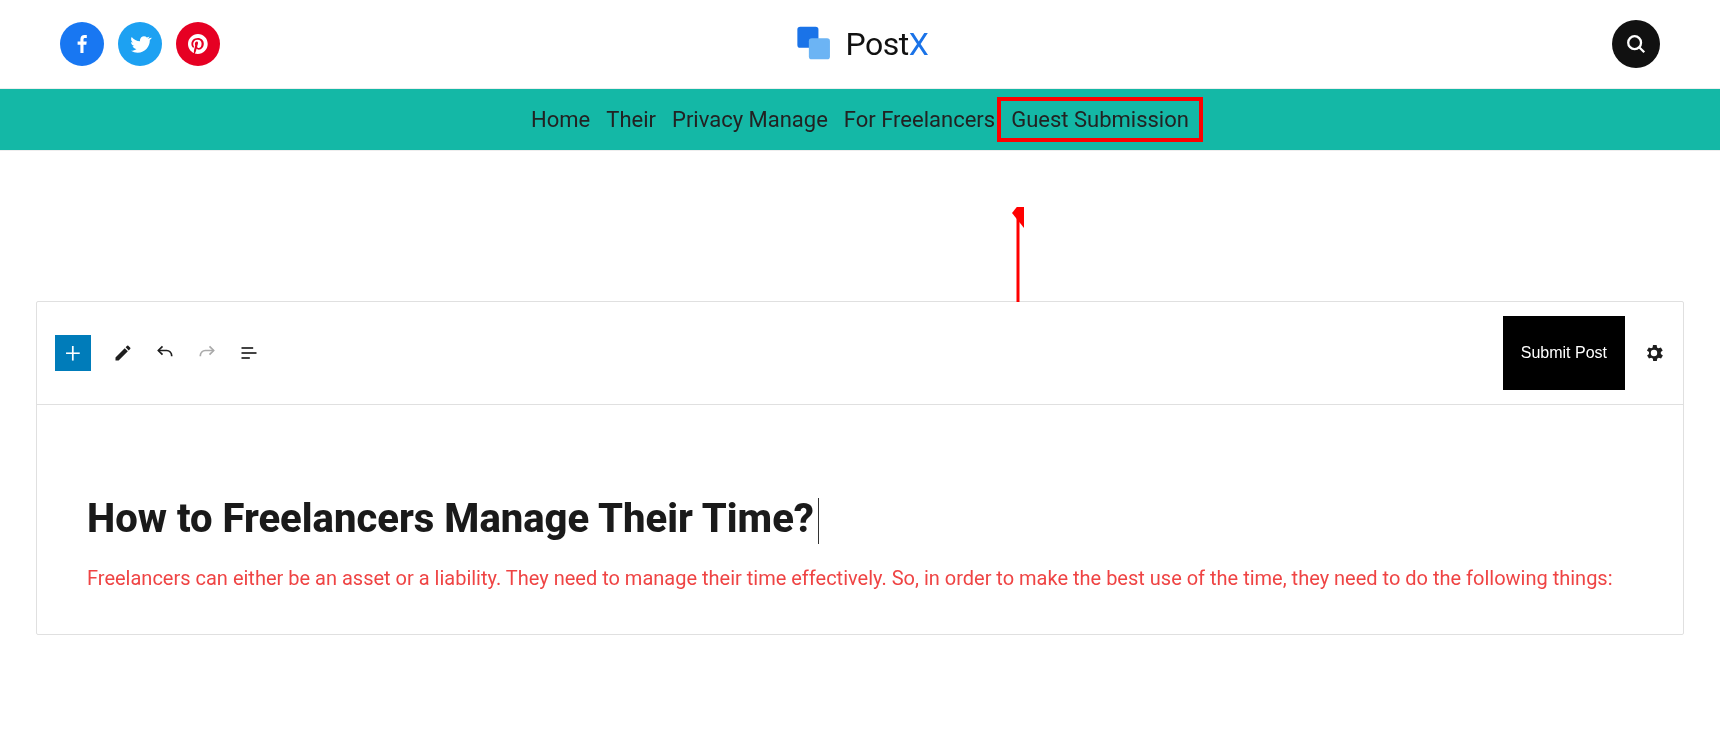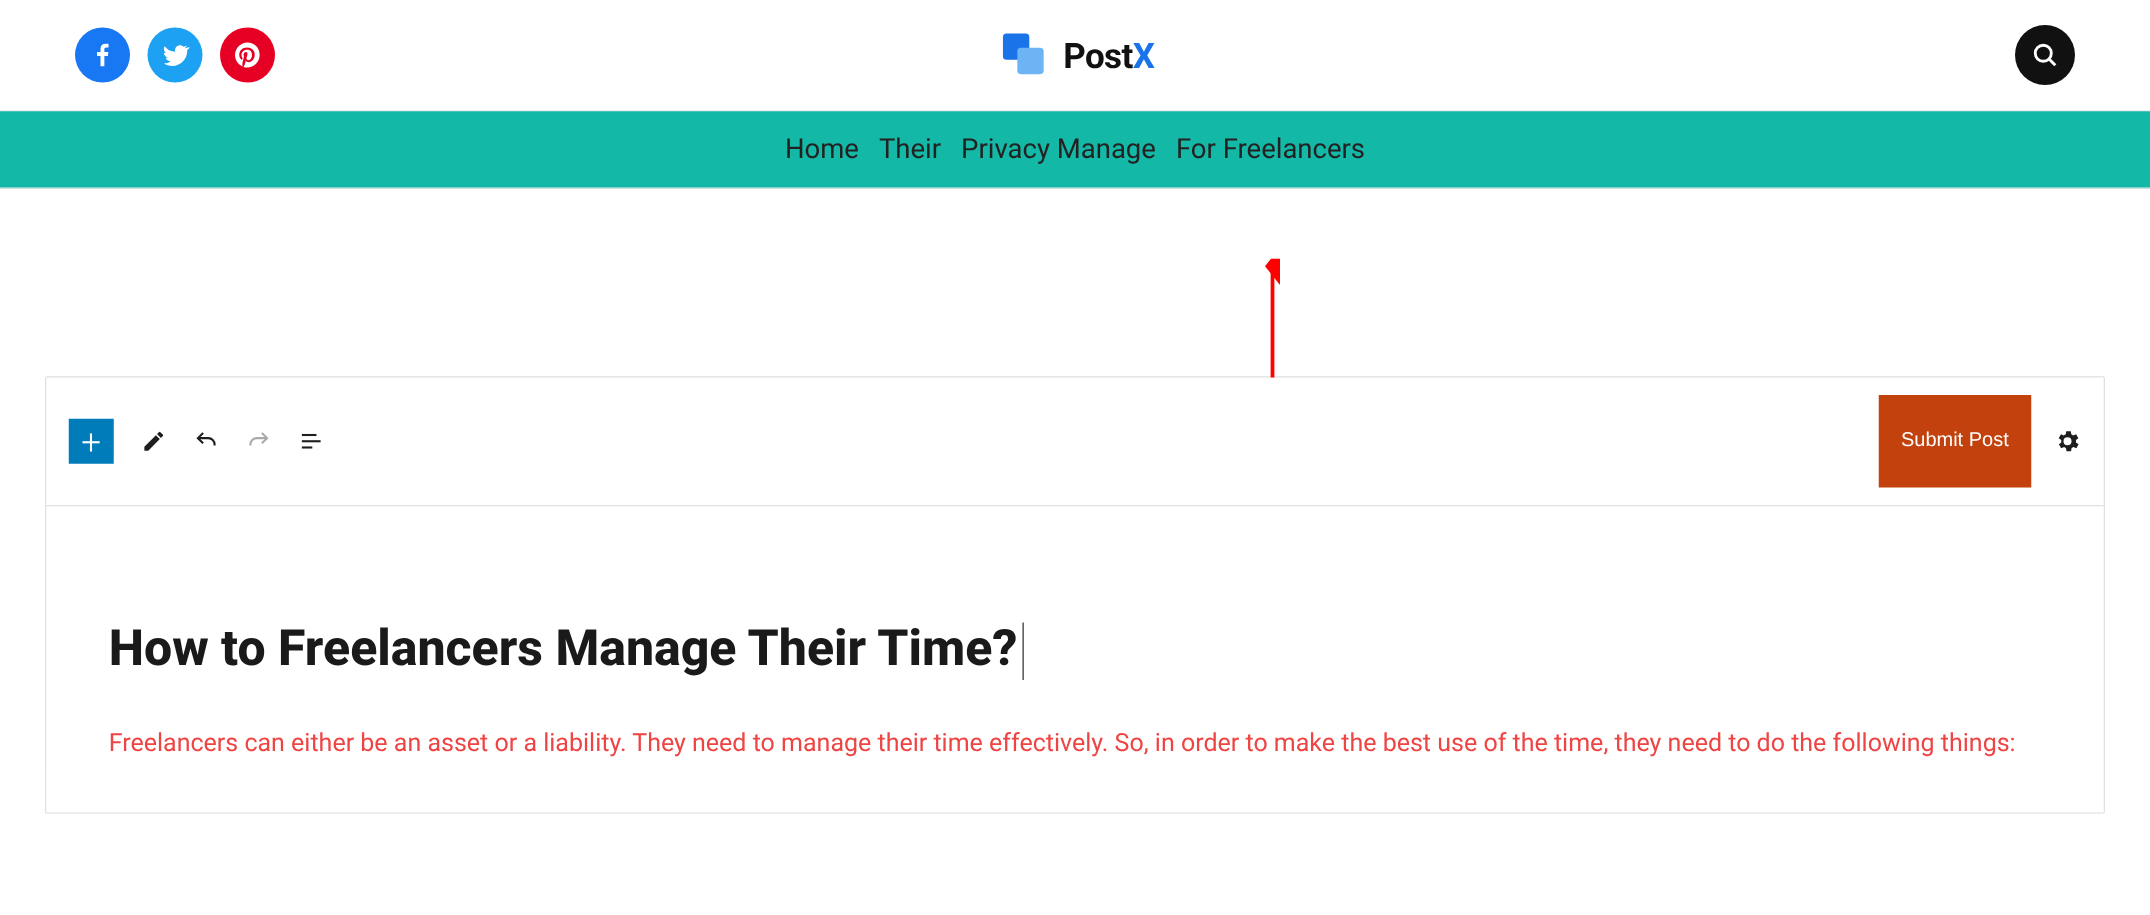--- a/index.html
+++ b/index.html
@@ -8,45 +8,45 @@
     .header { display: flex; align-items: center; justify-content: space-between; padding: 20px 60px; }
     .social-icons { display: flex; gap: 14px; }
     .social-icon { width: 44px; height: 44px; border-radius: 50%; display: flex; align-items: center; justify-content: center; cursor: pointer; }
     .facebook { background: #1877F2; }
     .twitter { background: #1DA1F2; }
     .pinterest { background: #E60023; }
     .social-icon svg { width: 24px; height: 24px; fill: #fff; }
 
     .logo { display: flex; align-items: center; gap: 8px; position: absolute; left: 50%; transform: translateX(-50%); }
     .logo-icon { width: 46px; height: 46px; position: relative; }
-    .logo-text { font-size: 28px; font-weight: 700; color: #111; letter-spacing: -0.5px; }
+    .logo-text { font-size: 32px; font-weight: 400; color: #111; letter-spacing: -0.5px; }
     .logo-text .x { color: #1A73E8; }
 
     .search-btn { width: 48px; height: 48px; border-radius: 50%; background: #111; display: flex; align-items: center; justify-content: center; cursor: pointer; }
     .search-btn svg { width: 22px; height: 22px; stroke: #fff; fill: none; stroke-width: 2.5; }
 
     .nav-bar { background: #14b8a6; border-top: 1px solid #eee; border-bottom: 1px solid #eee; display: flex; justify-content: center; padding: 18px 0; position: relative; }
     .nav-item { font-size: 22px; color: #222; text-decoration: none; cursor: pointer; padding: 0 8px; }
     .nav-highlight { border: 4px solid #FF0000; padding: 6px 10px; margin: -10px -6px; display: inline-block; }
 
     .annotation-arrow { position: absolute; left: 1008px; top: 207px; pointer-events: none; }
 
     .editor-wrap { padding: 0 36px; margin-top: 150px; }
     .editor { border: 1px solid #e0e0e0; border-radius: 2px; }
     .editor-toolbar { display: flex; align-items: center; justify-content: space-between; padding: 14px 18px; border-bottom: 1px solid #e0e0e0; }
     .toolbar-left { display: flex; align-items: center; gap: 22px; }
     .add-block { width: 36px; height: 36px; background: #007CBA; color: #fff; display: flex; align-items: center; justify-content: center; font-size: 28px; font-weight: 300; cursor: pointer; }
     .tool-icon { width: 20px; height: 20px; cursor: pointer; display: flex; align-items: center; justify-content: center; }
     .tool-icon svg { width: 20px; height: 20px; }
     .toolbar-right { display: flex; align-items: center; gap: 18px; }
-    .submit-btn { background: #c2410c; color: #fff; border: none; padding: 28px 18px; font-size: 16px; cursor: pointer; }
+    .submit-btn { background: #000000; color: #fff; border: none; padding: 28px 18px; font-size: 16px; cursor: pointer; }
     .settings-icon { width: 22px; height: 22px; cursor: pointer; }
 
     .editor-content { padding: 90px 50px 40px; }
-    .post-title { font-size: 40px; font-weight: 800; color: #1a1a1a; margin-bottom: 34px; position: relative; display: inline-block; }
+    .post-title { font-size: 40px; font-weight: 800; color: #1a1a1a; margin-bottom: 18px; position: relative; display: inline-block; }
     .cursor-line { display: inline-block; width: 1px; height: 46px; background: #333; vertical-align: middle; margin-left: 4px; }
     .post-body { font-size: 20px; color: #ef4444; line-height: 1.6; }
   </style>
 </head>
 <body>
 
 <div class="header">
   <div class="social-icons">
     <div class="social-icon facebook">
       <svg viewBox="0 0 24 24">
@@ -81,20 +81,23 @@
         <line x1="21" y1="21" x2="15.5" y2="15.5"></line>
       </svg>
   </div>
 </div>
 
 <div class="nav-bar">
   <a class="nav-item">Home</a>
   <a class="nav-item">Their</a>
   <a class="nav-item">Privacy Manage</a>
   <a class="nav-item">For Freelancers</a>
+  <span class="nav-highlight">
+    <a class="nav-item" style="padding:0">Guest Submission</a>
+  </span>
 </div>
 
 <svg class="annotation-arrow" width="20" height="100">
   <defs>
       <marker id="ah" markerWidth="10" markerHeight="10" refX="5" refY="2" orient="auto">
         <polygon points="0 4, 5 0, 10 4" fill="#FF0000"></polygon>
       </marker>
     </defs>
   <line x1="10" y1="95" x2="10" y2="6" stroke="#FF0000" stroke-width="3" marker-end="url(#ah)"></line>
 </svg>

